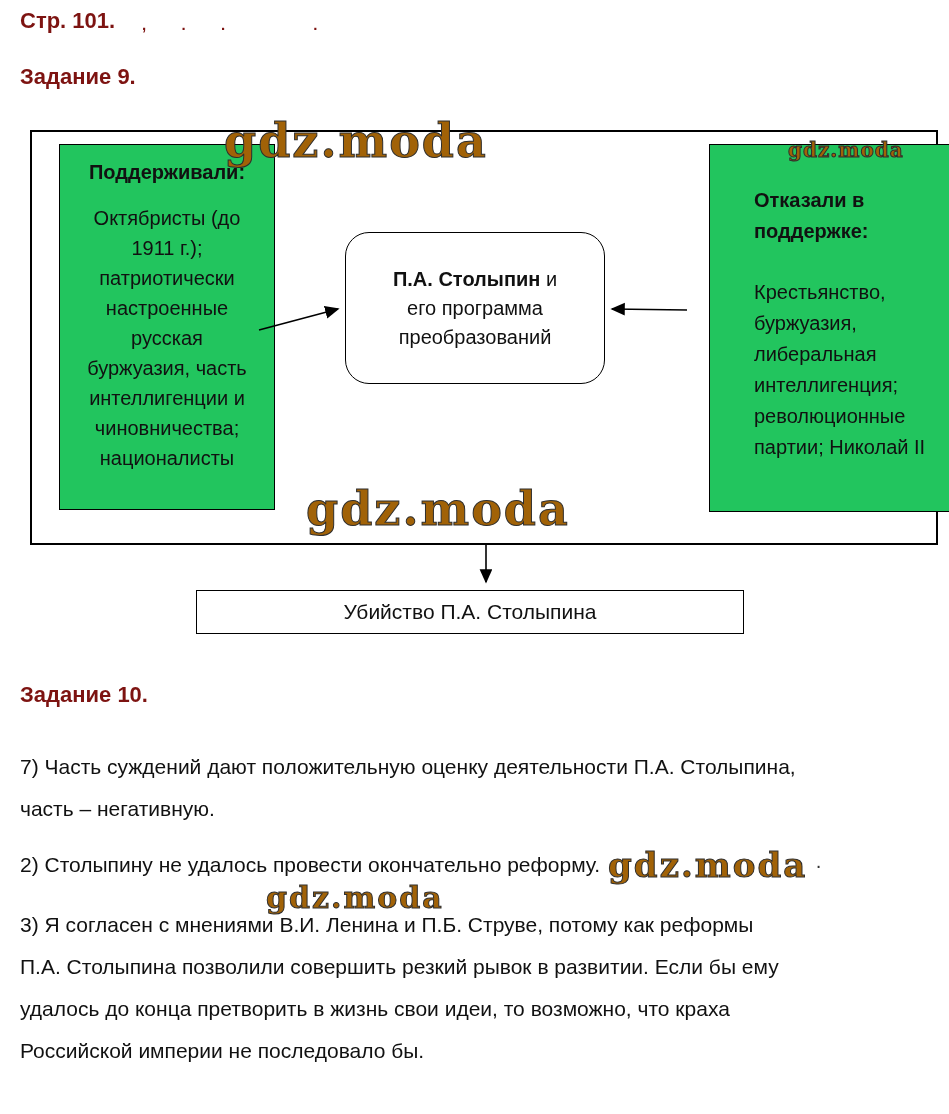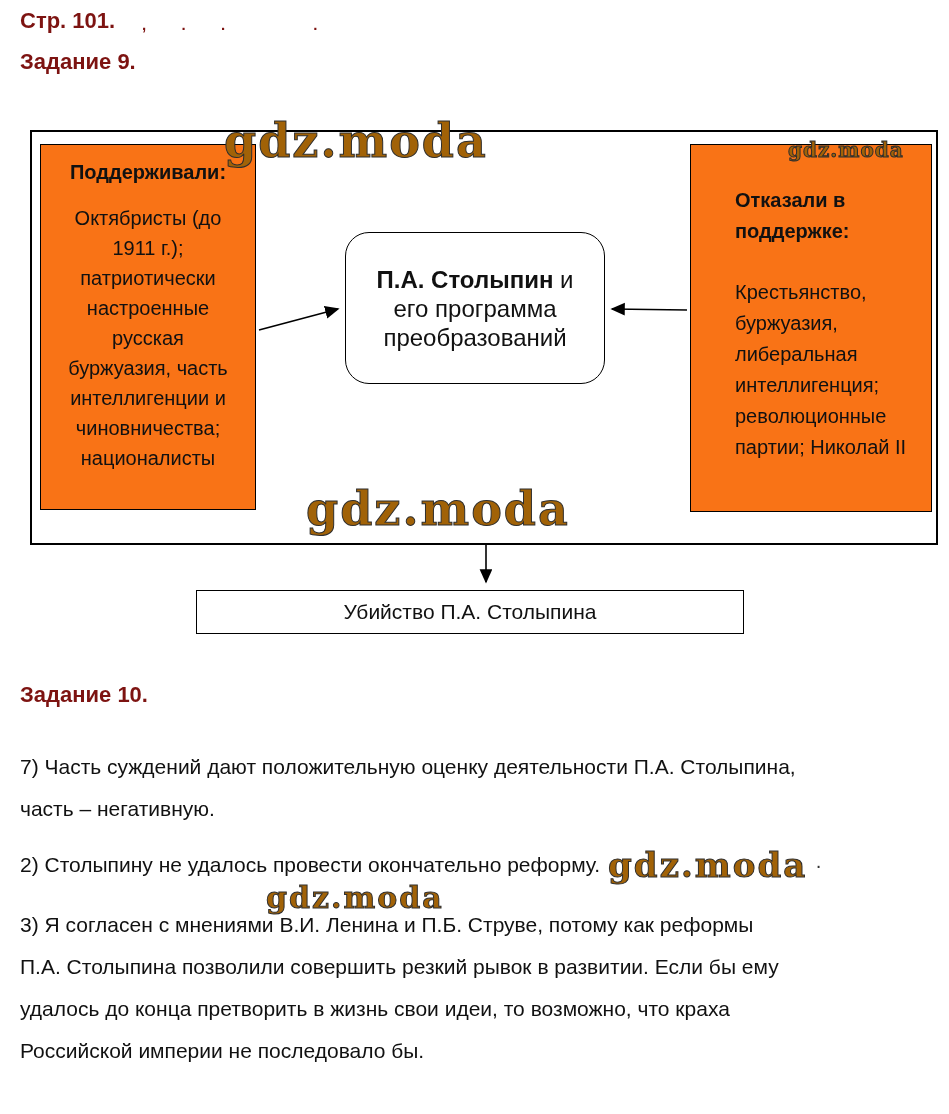--- a/index.html
+++ b/index.html
@@ -16,46 +16,46 @@
     position:absolute;
     font-size:22px;font-weight:700;color:#7d1311;
     line-height:26px;
   }
   .page-label{left:20px;top:8px;}
   .top-dots{
     position:absolute;left:142px;top:16px;
     color:#7d1311;font-size:15px;font-weight:700;letter-spacing:9px;
     white-space:pre;
   }
-  .task9{left:20px;top:49px;text-align:center;}
+  .task9{left:20px;top:64px;text-align:center;}
   .task10{left:20px;top:682px;}
 
   
   .diagram{position:absolute;left:0;top:130px;width:949px;height:505px;}
   .outer-box{
     position:absolute;left:30px;top:0;width:904px;height:411px;
     border:2px solid #000;z-index:1;background:#fff;
   }
   .side-box{
-    position:absolute;z-index:2;background:#f97316;
+    position:absolute;z-index:2;background:#22c55e;
     border:1.5px solid #000;
-    font-size:20px;line-height:30px;
+    font-size:20px;line-height:30px;margin-left:19px;
   }
   .left-box{left:40px;top:14px;width:216px;height:366px;text-align:center;padding:12px 6px 0 6px;box-sizing:border-box;}
   .right-box{left:690px;top:14px;width:242px;height:368px;text-align:left;padding:40px 4px 0 44px;box-sizing:border-box;line-height:31px;}
   .box-title{font-weight:700;white-space:pre-line;}
   .left-box .box-body{margin-top:16px;white-space:pre-line;}
   .right-box .box-body{margin-top:30px;white-space:pre-line;}
   .center-box{
     position:absolute;left:345px;top:102px;width:258px;height:150px;
     border:1.5px solid #000;border-radius:24px;z-index:2;background:#fff;
     display:flex;align-items:center;justify-content:center;
   }
   .center-text{
-    text-align:center;font-size:24px;line-height:29px;white-space:pre-line;
+    text-align:center;font-size:20px;line-height:29px;white-space:pre-line;
   }
   .center-text .b{font-weight:700;}
   .arrows{position:absolute;left:0;top:0;z-index:3;pointer-events:none;}
   .result-box{
     position:absolute;left:196px;top:460px;width:546px;height:42px;
     border:1.5px solid #000;z-index:2;background:#fff;
     display:flex;align-items:center;justify-content:center;
     font-size:21px;
   }
 

